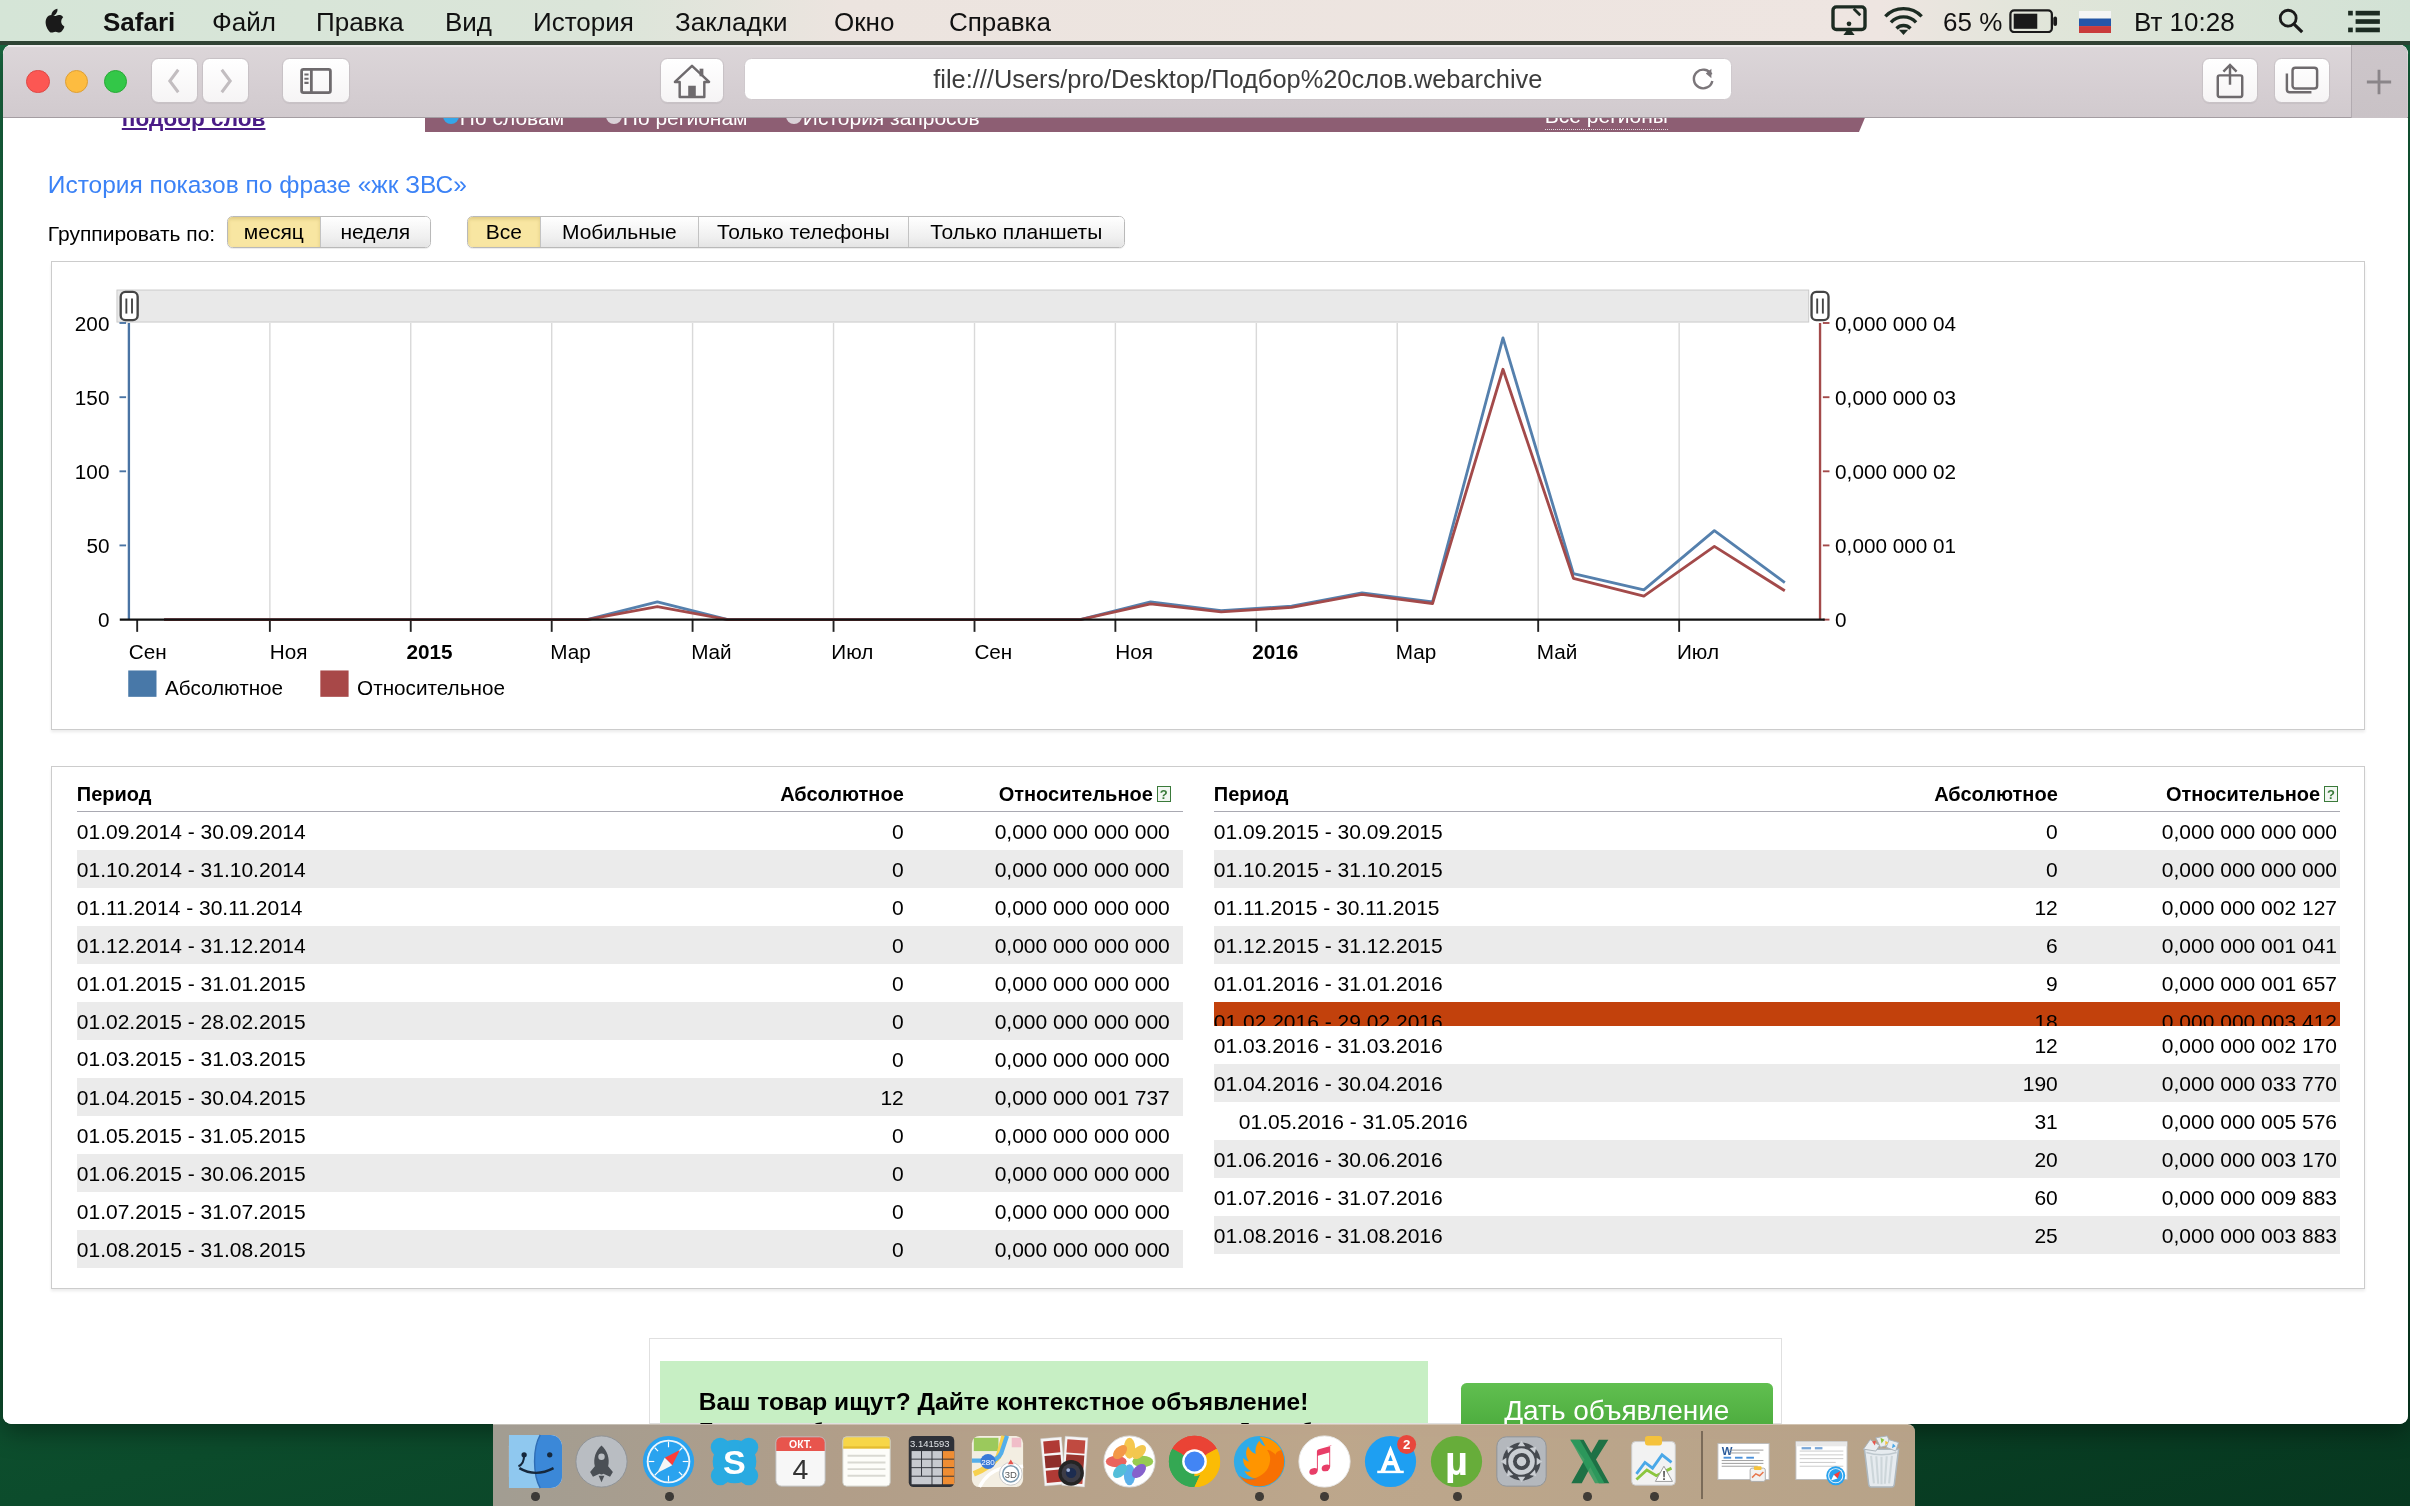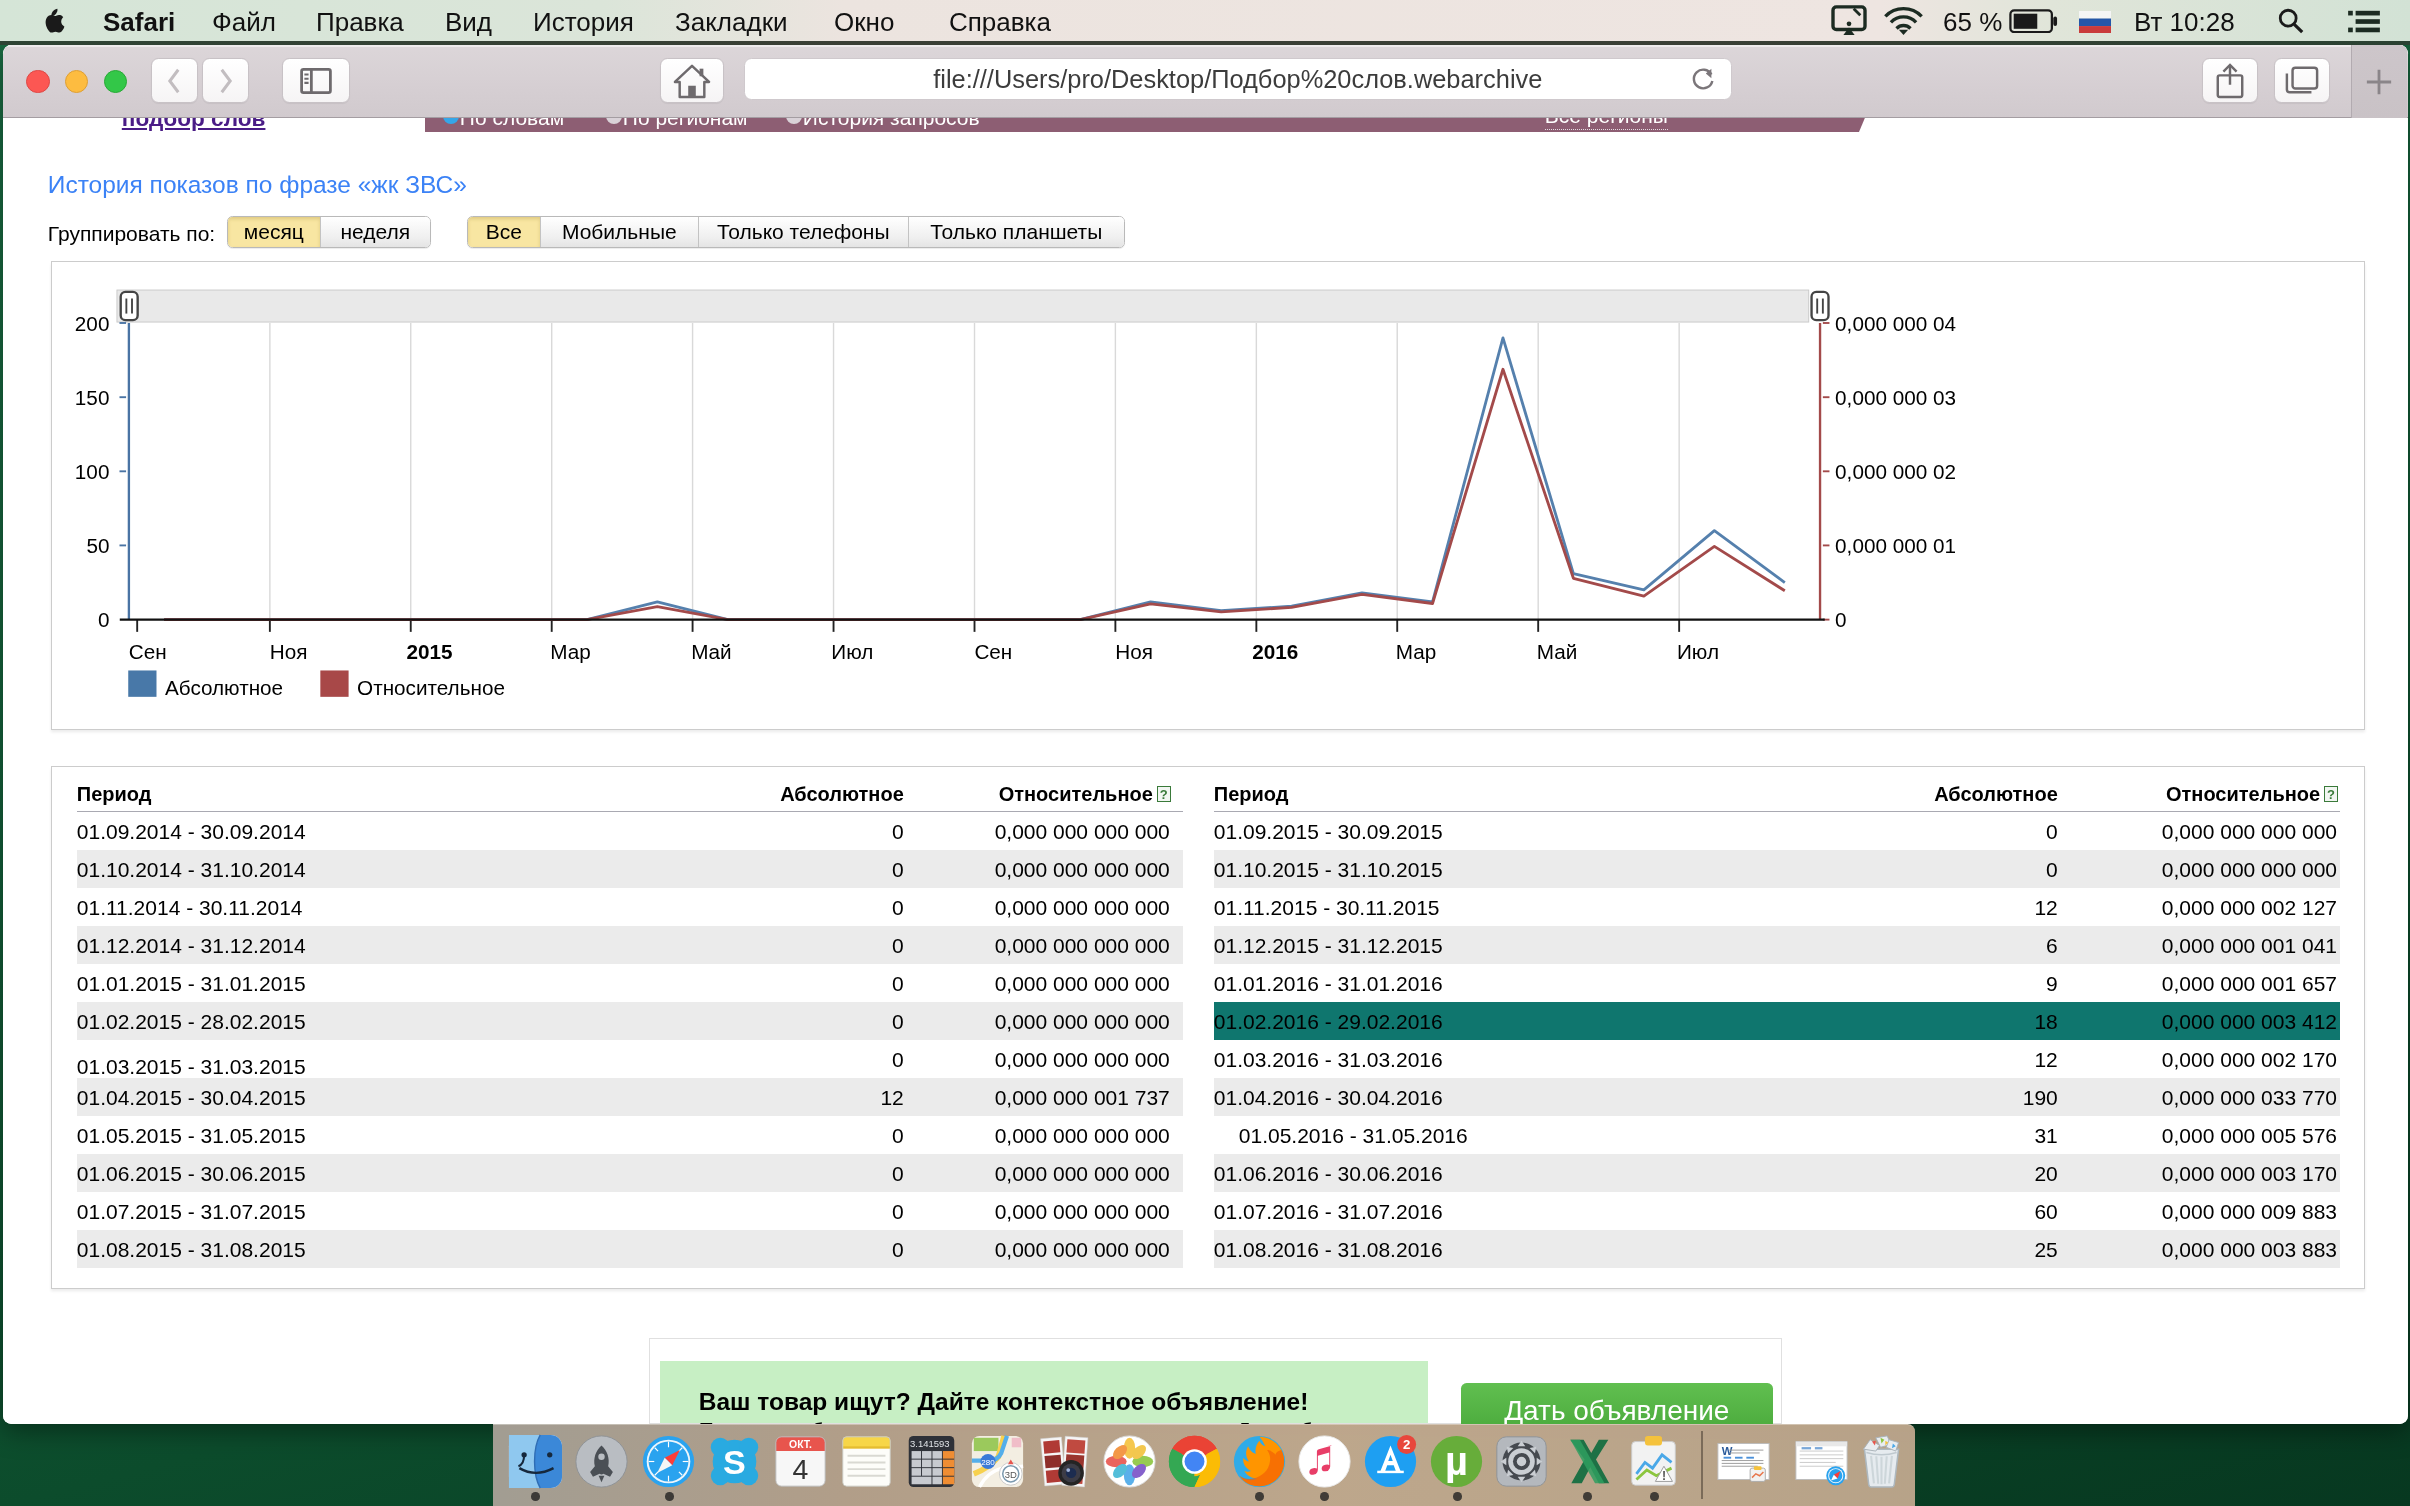--- a/index.html
+++ b/index.html
@@ -145,21 +145,21 @@
           <span style="position:absolute;left:0px;top:7.5px;">01.01.2015 - 31.01.2015</span>
           <span style="position:absolute;right:279px;top:7.5px;">0</span>
           <span style="position:absolute;right:13px;top:7.5px;">0,000 000 000 000</span>
         </div>
         <div style="position:relative;height:38px;background:#ebebeb;font-size:21px;">
           <span style="position:absolute;left:0px;top:7.5px;">01.02.2015 - 28.02.2015</span>
           <span style="position:absolute;right:279px;top:7.5px;">0</span>
           <span style="position:absolute;right:13px;top:7.5px;">0,000 000 000 000</span>
         </div>
         <div style="position:relative;height:38px;background:#ffffff;font-size:21px;">
-          <span style="position:absolute;left:0px;top:15px;">01.03.2015 - 31.03.2015</span>
+          <span style="position:absolute;left:0px;top:7px;">01.03.2015 - 31.03.2015</span>
           <span style="position:absolute;right:279px;top:7.5px;">0</span>
           <span style="position:absolute;right:13px;top:7.5px;">0,000 000 000 000</span>
         </div>
         <div style="position:relative;height:38px;background:#ebebeb;font-size:21px;">
           <span style="position:absolute;left:0px;top:7.5px;">01.04.2015 - 30.04.2015</span>
           <span style="position:absolute;right:279px;top:7.5px;">12</span>
           <span style="position:absolute;right:13px;top:7.5px;">0,000 000 001 737</span>
         </div>
         <div style="position:relative;height:38px;background:#ffffff;font-size:21px;">
           <span style="position:absolute;left:0px;top:7.5px;">01.05.2015 - 31.05.2015</span>
@@ -206,21 +206,21 @@
         <div style="position:relative;height:38px;background:#ebebeb;font-size:21px;">
           <span style="position:absolute;left:0px;top:7.5px;">01.12.2015 - 31.12.2015</span>
           <span style="position:absolute;right:282px;top:7.5px;">6</span>
           <span style="position:absolute;right:2.8px;top:7.5px;">0,000 000 001 041</span>
         </div>
         <div style="position:relative;height:38px;background:#ffffff;font-size:21px;">
           <span style="position:absolute;left:0px;top:7.5px;">01.01.2016 - 31.01.2016</span>
           <span style="position:absolute;right:282px;top:7.5px;">9</span>
           <span style="position:absolute;right:2.8px;top:7.5px;">0,000 000 001 657</span>
         </div>
-        <div style="position:relative;height:38px;background:#0f766e;font-size:21px;">
+        <div style="position:relative;height:24px;background:#c2410c;font-size:21px;">
           <span style="position:absolute;left:0px;top:7.5px;">01.02.2016 - 29.02.2016</span>
           <span style="position:absolute;right:282px;top:7.5px;">18</span>
           <span style="position:absolute;right:2.8px;top:7.5px;">0,000 000 003 412</span>
         </div>
         <div style="position:relative;height:38px;background:#ffffff;font-size:21px;">
           <span style="position:absolute;left:0px;top:7.5px;">01.03.2016 - 31.03.2016</span>
           <span style="position:absolute;right:282px;top:7.5px;">12</span>
           <span style="position:absolute;right:2.8px;top:7.5px;">0,000 000 002 170</span>
         </div>
         <div style="position:relative;height:38px;background:#ebebeb;font-size:21px;">

